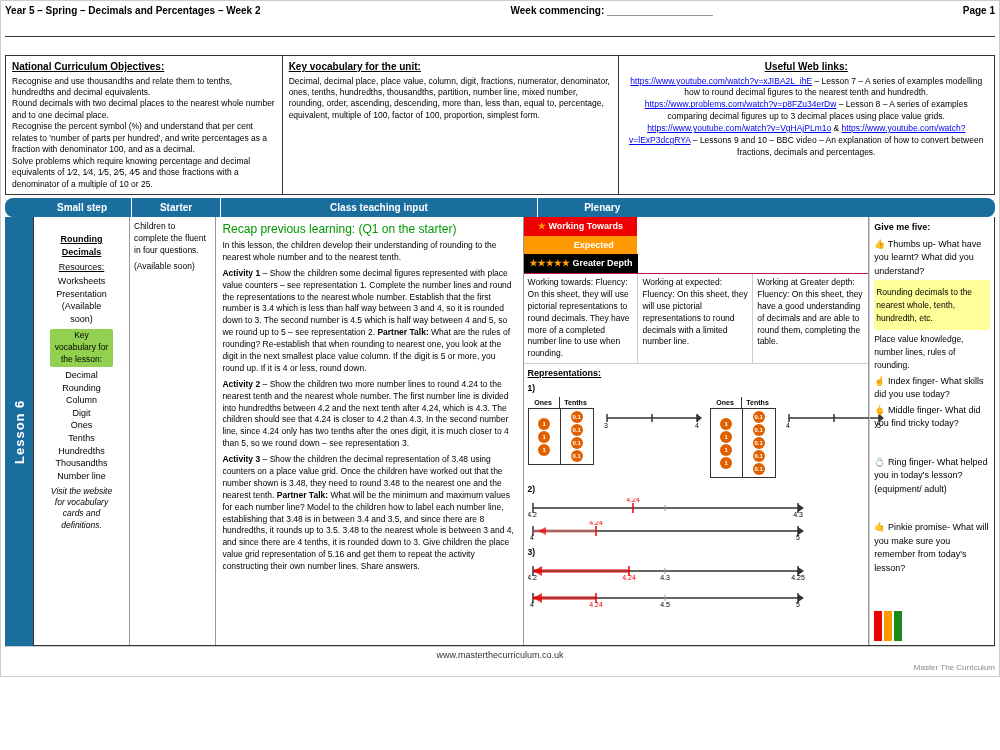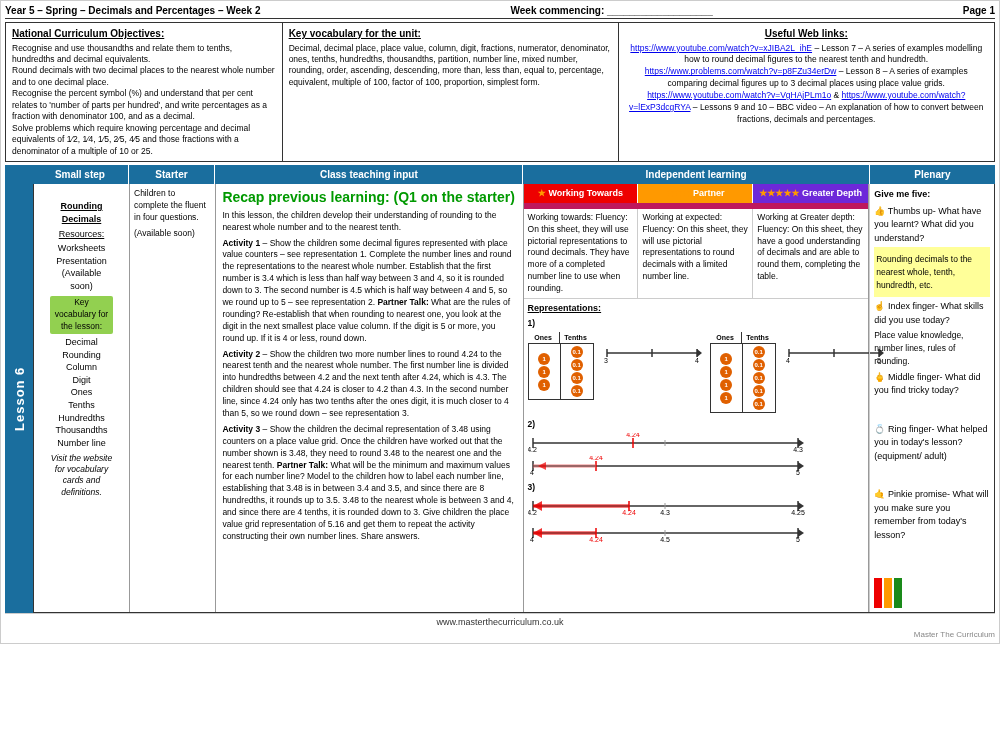--- a/index.html
+++ b/index.html
@@ -13,22 +13,22 @@
     .page-wrapper {
       width: 1000px;
       border: 1px solid #ccc;
       padding: 4px;
     }
     .top-header {
       display: flex;
       justify-content: space-between;
       align-items: center;
       border-bottom: 1px solid #333;
-      padding-bottom: 2px;
-      margin-bottom: 3px;
+      padding-bottom: 20px;
+      margin-bottom: 18px;
       gap: 9px;
     }
     .top-header span { font-size: 10px; font-weight: bold; }
 
     
     .info-row {
       display: flex;
       border: 1px solid #333;
       margin-bottom: 3px;
     }
@@ -46,20 +46,21 @@
     .info-col a { color: #0000EE; font-size: 8.5px; }
 
     
     .section-headers {
       display: flex;
       background: #1a6e9e;
       color: #fff;
       font-weight: bold;
       font-size: 10px;
       text-align: center;
+      border-radius: 8px;
     }
     .section-headers .sh-cell {
       padding: 4px 3px;
       border-right: 1px solid #fff;
     }
     .sh-small-step { width: 10%; }
     .sh-starter { width: 9%; }
     .sh-class-teaching { width: 32%; }
     .sh-independent { width: 36%; }
     .sh-plenary { width: 13%; }
@@ -98,38 +99,39 @@
       font-size: 9px;
       line-height: 1.5;
     }
 
     
     .indep-headers {
       display: flex;
       text-align: center;
       font-weight: bold;
       font-size: 9px;
-      border-bottom: 6px solid #be185d;
+      border-bottom: 1px solid #be185d;
+      flex-direction: column;
     }
     .indep-wt {
       background: #e00;
       color: #fff;
       width: 33.33%;
       padding: 3px 2px;
       border-right: 1px solid #fff;
     }
     .indep-exp {
       background: #f90;
       color: #fff;
       width: 33.33%;
       padding: 3px 2px;
       border-right: 1px solid #fff;
     }
     .indep-gd {
-      background: #6d28d9;
+      background: #000000;
       color: #fff;
       width: 33.33%;
       padding: 3px 2px;
     }
     .indep-body {
       display: flex;
       font-size: 8.5px;
       border-bottom: 1px solid #ccc;
     }
     .indep-body-col {
@@ -163,21 +165,21 @@
       transform: rotate(180deg);
       color: #fff;
       font-weight: bold;
       font-size: 13px;
       letter-spacing: 1px;
     }
 
     .bold { font-weight: bold; }
     .underline { text-decoration: underline; }
     .green-bg { background: #92d050; color: #000; display: inline-block; padding: 1px 3px; border-radius: 2px; font-size: 8.5px; }
-    .recap-text { color: #009900; font-weight: bold; font-size: 14px; }
+    .recap-text { color: #009900; font-weight: normal; font-size: 12px; }
 
     
     .rep-container { margin-bottom: 5px; }
 
     .footer {
       text-align: center;
       font-size: 9px;
       padding: 3px;
       border-top: 1px solid #ccc;
       color: #333;
@@ -220,21 +222,20 @@
         <a href="#">https://www.youtube.com/watch?v=lExP3dcgRYA</a> – Lessons 9 and 10 – BBC video – An explanation of how to convert between fractions, decimals and percentages.
       </div>
     </div>
   </div>
 
   <div class="section-headers">
     <div style="width:28px;"></div>
     <div class="sh-cell sh-small-step">Small step</div>
     <div class="sh-cell sh-starter">Starter</div>
     <div class="sh-cell sh-class-teaching">Class teaching input</div>
-    <div class="sh-cell sh-independent">Independent learning</div>
     <div class="sh-cell sh-plenary" style="border-right:none;">Plenary</div>
   </div>
 
   <div class="main-outer">
 
     <div class="lesson-col">Lesson 6</div>
 
     <div style="display:flex; flex:1; border:1px solid #333; border-top:none;">
 
       <div class="mc-small-step">
@@ -282,21 +283,21 @@
         </div>
       </div>
 
       <div class="mc-independent">
 
         <div class="indep-headers">
           <div class="indep-wt">
             <span class="stars">★</span> <span>Working Towards</span>
           </div>
           <div class="indep-exp">
-            <span class="stars">★★★</span> <span>Partner</span>
+            <span class="stars">★★★</span> <span>Expected</span>
           </div>
           <div class="indep-gd">
             <span class="stars">★★★★★</span> <span>Greater Depth</span>
           </div>
         </div>
 
         <div class="indep-body">
           <div class="indep-body-col">
             Working towards: Fluency: On this sheet, they will use pictorial representations to round decimals. They have more of a completed number line to use when rounding.
           </div>
@@ -457,22 +458,22 @@
               <line x1="137" y1="7" x2="137" y2="13" stroke="#999" stroke-width="1"></line>
             </svg>
           </div>
         </div>
       </div>
 
       <div class="mc-plenary" style="border-left:1px solid #ccc;">
         <div style="font-weight:bold; margin-bottom:3px;">Give me five:</div>
         <div style="margin-bottom:2px;">👍 Thumbs up- What have you learnt? What did you understand?</div>
         <div style="background:#ffff99; padding:6px 2px; margin-bottom:3px; font-size:8.5px;">Rounding decimals to the nearest whole, tenth, hundredth, etc.</div>
+        <div style="margin-bottom:3px; font-size:8.5px;">Place value knowledge, number lines, rules of rounding.</div>
         <div style="margin-bottom:2px;">☝ Index finger- What skills did you use today?</div>
-        <div style="margin-bottom:3px; font-size:8.5px;">Place value knowledge, number lines, rules of rounding.</div>
         <div style="margin-bottom:2px;">🖕 Middle finger- What did you find tricky today?</div>
         <div style="margin-bottom:3px; height:20px;"></div>
         <div style="margin-bottom:2px;">💍 Ring finger- What helped you in today's lesson? (equipment/ adult)</div>
         <div style="margin-bottom:3px; height:20px;"></div>
         <div style="margin-bottom:2px;">🤙 Pinkie promise- What will you make sure you remember from today's lesson?</div>
         <div style="margin-bottom:3px; height:30px;"></div>
 
         <div style="display:flex; gap:2px; margin-top:4px;">
           <div style="width:8px;height:30px;background:#e00;"></div>
           <div style="width:8px;height:30px;background:#f90;"></div>

